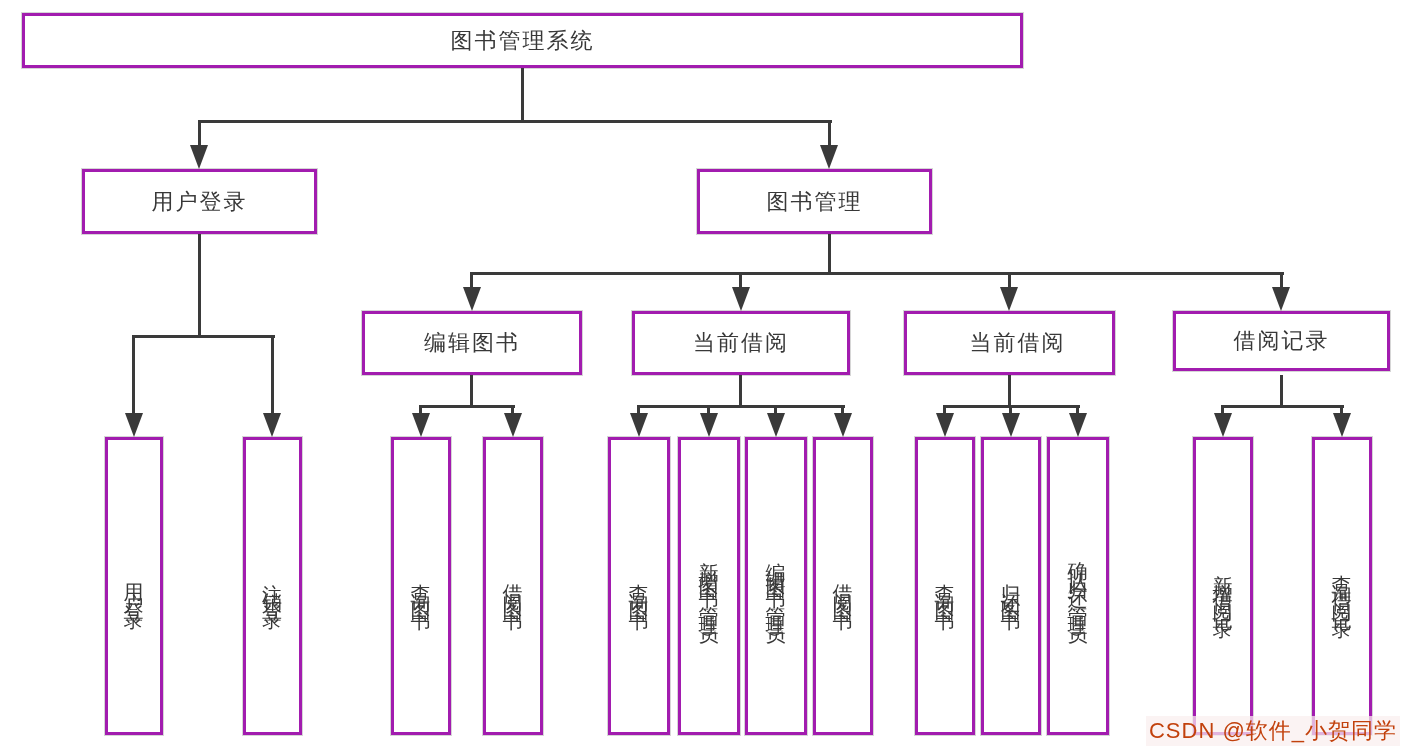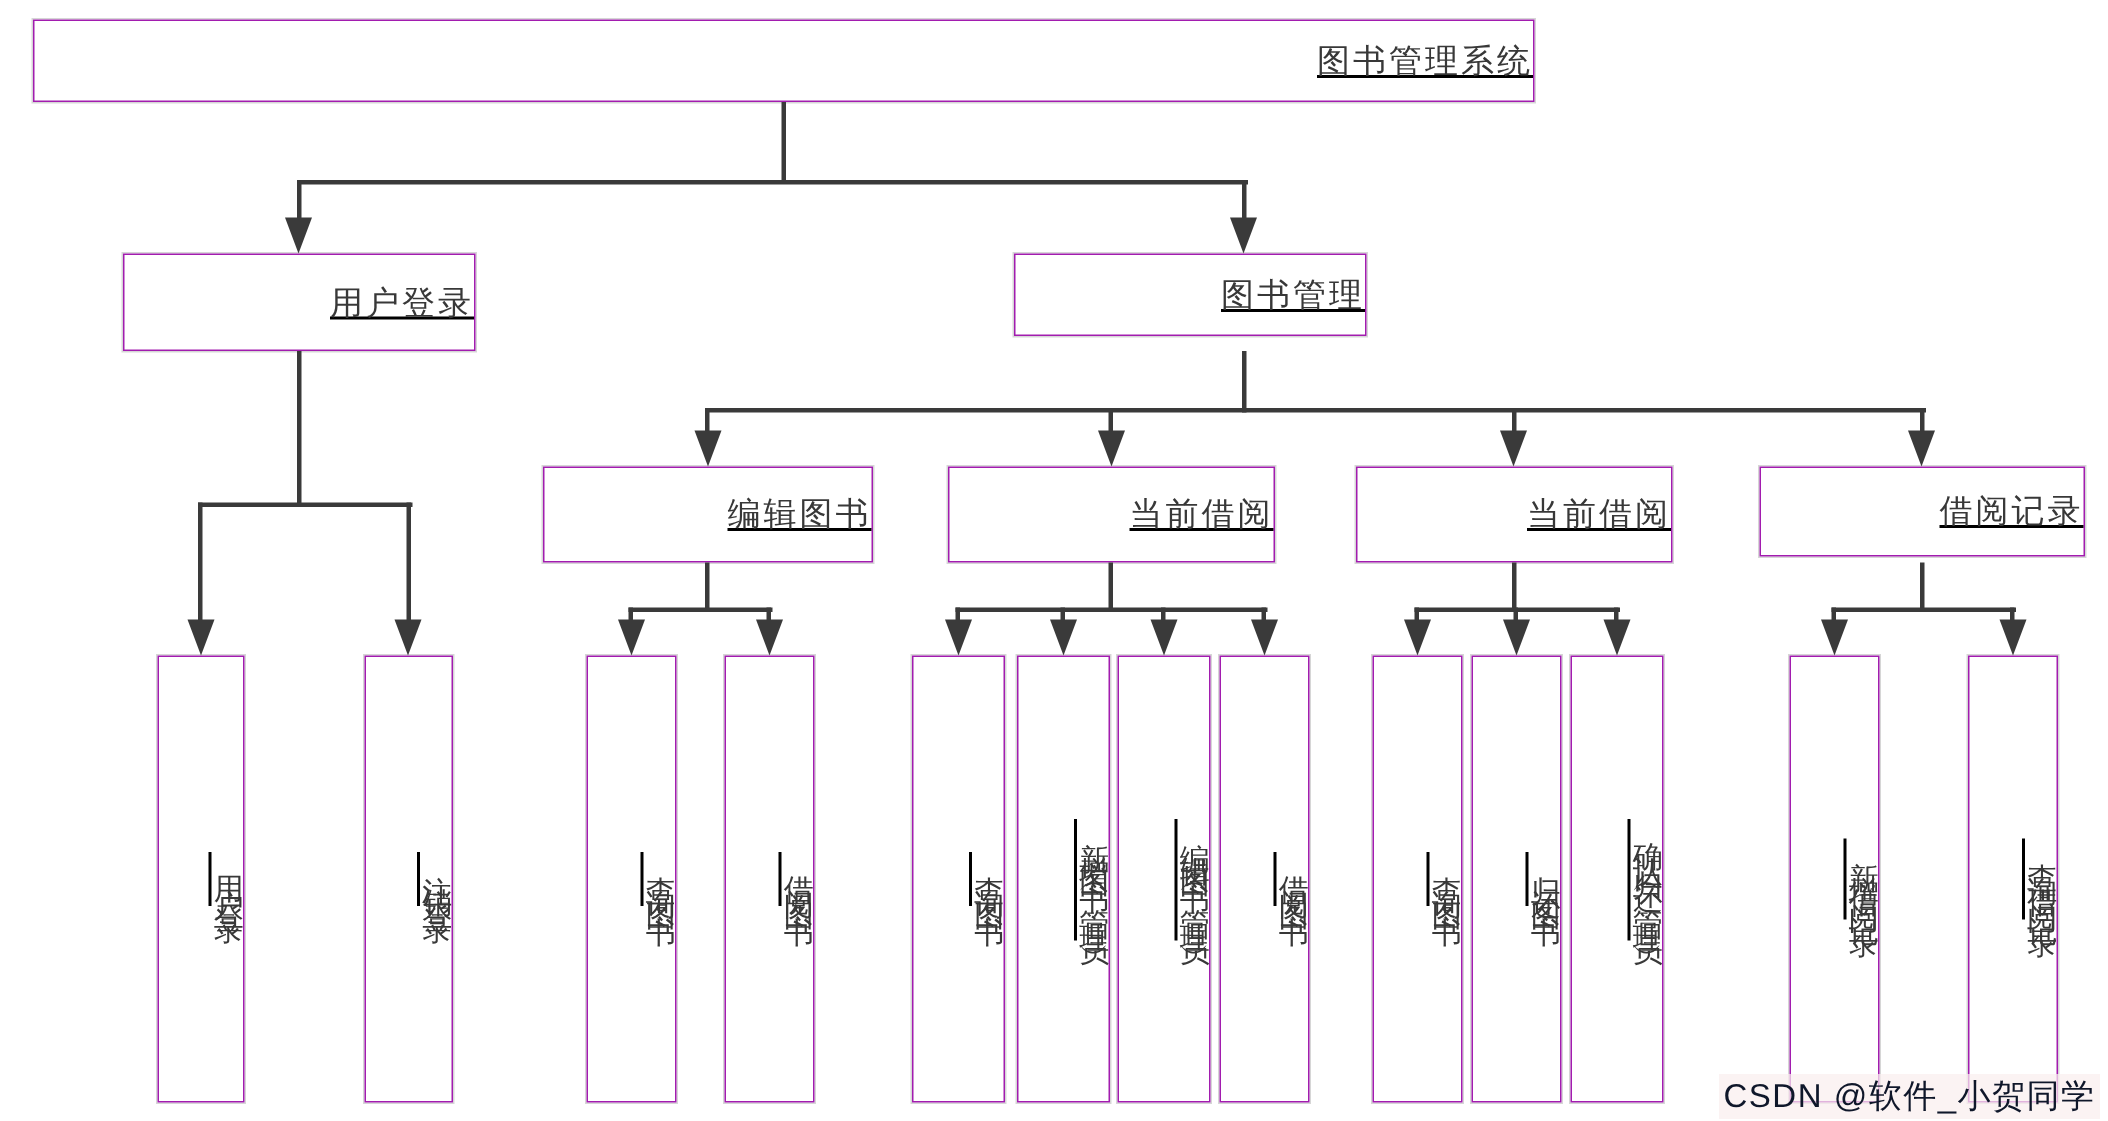--- a/index.html
+++ b/index.html
@@ -3,56 +3,55 @@
 <meta charset="utf-8">
 <style>
   html,body { margin:0; padding:0; }
   body {
     width:1405px; height:747px; position:relative;
     background:#ffffff; overflow:hidden;
     font-family:"Liberation Sans", sans-serif;
   }
   .box {
     position:absolute; background:#ffffff;
-    border:1px solid #a21caf; box-sizing:border-box;
-    display:flex; align-items:center; justify-content:flex-end;
+    border:3px solid #a21caf; box-sizing:border-box;
+    display:flex; align-items:center; justify-content:center;
     box-shadow:0 0 0 1px rgba(165,165,165,0.45);
-    text-decoration:underline;
   }
   .hlabel {
     font-size:22px; color:#383838; letter-spacing:2px; white-space:nowrap;
   }
   .vlabel {
     writing-mode:vertical-rl; text-orientation:mixed;
     font-size:20px; color:#383838; letter-spacing:9px; line-height:1;
   }
   .line { position:absolute; background:#3a3a3a; }
   .arrow {
     position:absolute; width:0; height:0;
     border-left:9px solid transparent; border-right:9px solid transparent;
     border-top:24px solid #3a3a3a;
   }
   .watermark {
     position:absolute; top:716px; right:5px; z-index:5;
-    font-size:22px; letter-spacing:1px; color:#0f172a;
+    font-size:22px; letter-spacing:1px; color:#c2410c;
     background:rgba(249,238,238,0.72); padding:0 3px; white-space:nowrap;
   }
 </style>
 </head>
 <body>
 
 <div class="box" style="left:22px; top:13px; width:1001px; height:55px;">
   <span class="hlabel">图书管理系统</span>
 </div>
 
 <div class="box" style="left:82px; top:169px; width:235px; height:65px;">
   <span class="hlabel">用户登录</span>
 </div>
 
-<div class="box" style="left:676px; top:169px; width:235px; height:55px;">
+<div class="box" style="left:697px; top:169px; width:235px; height:65px;">
   <span class="hlabel">图书管理</span>
 </div>
 
 <div class="box" style="left:362px; top:311px; width:220px; height:64px;">
   <span class="hlabel">编辑图书</span>
 </div>
 
 <div class="box" style="left:632px; top:311px; width:218px; height:64px;">
   <span class="hlabel">当前借阅</span>
 </div>

